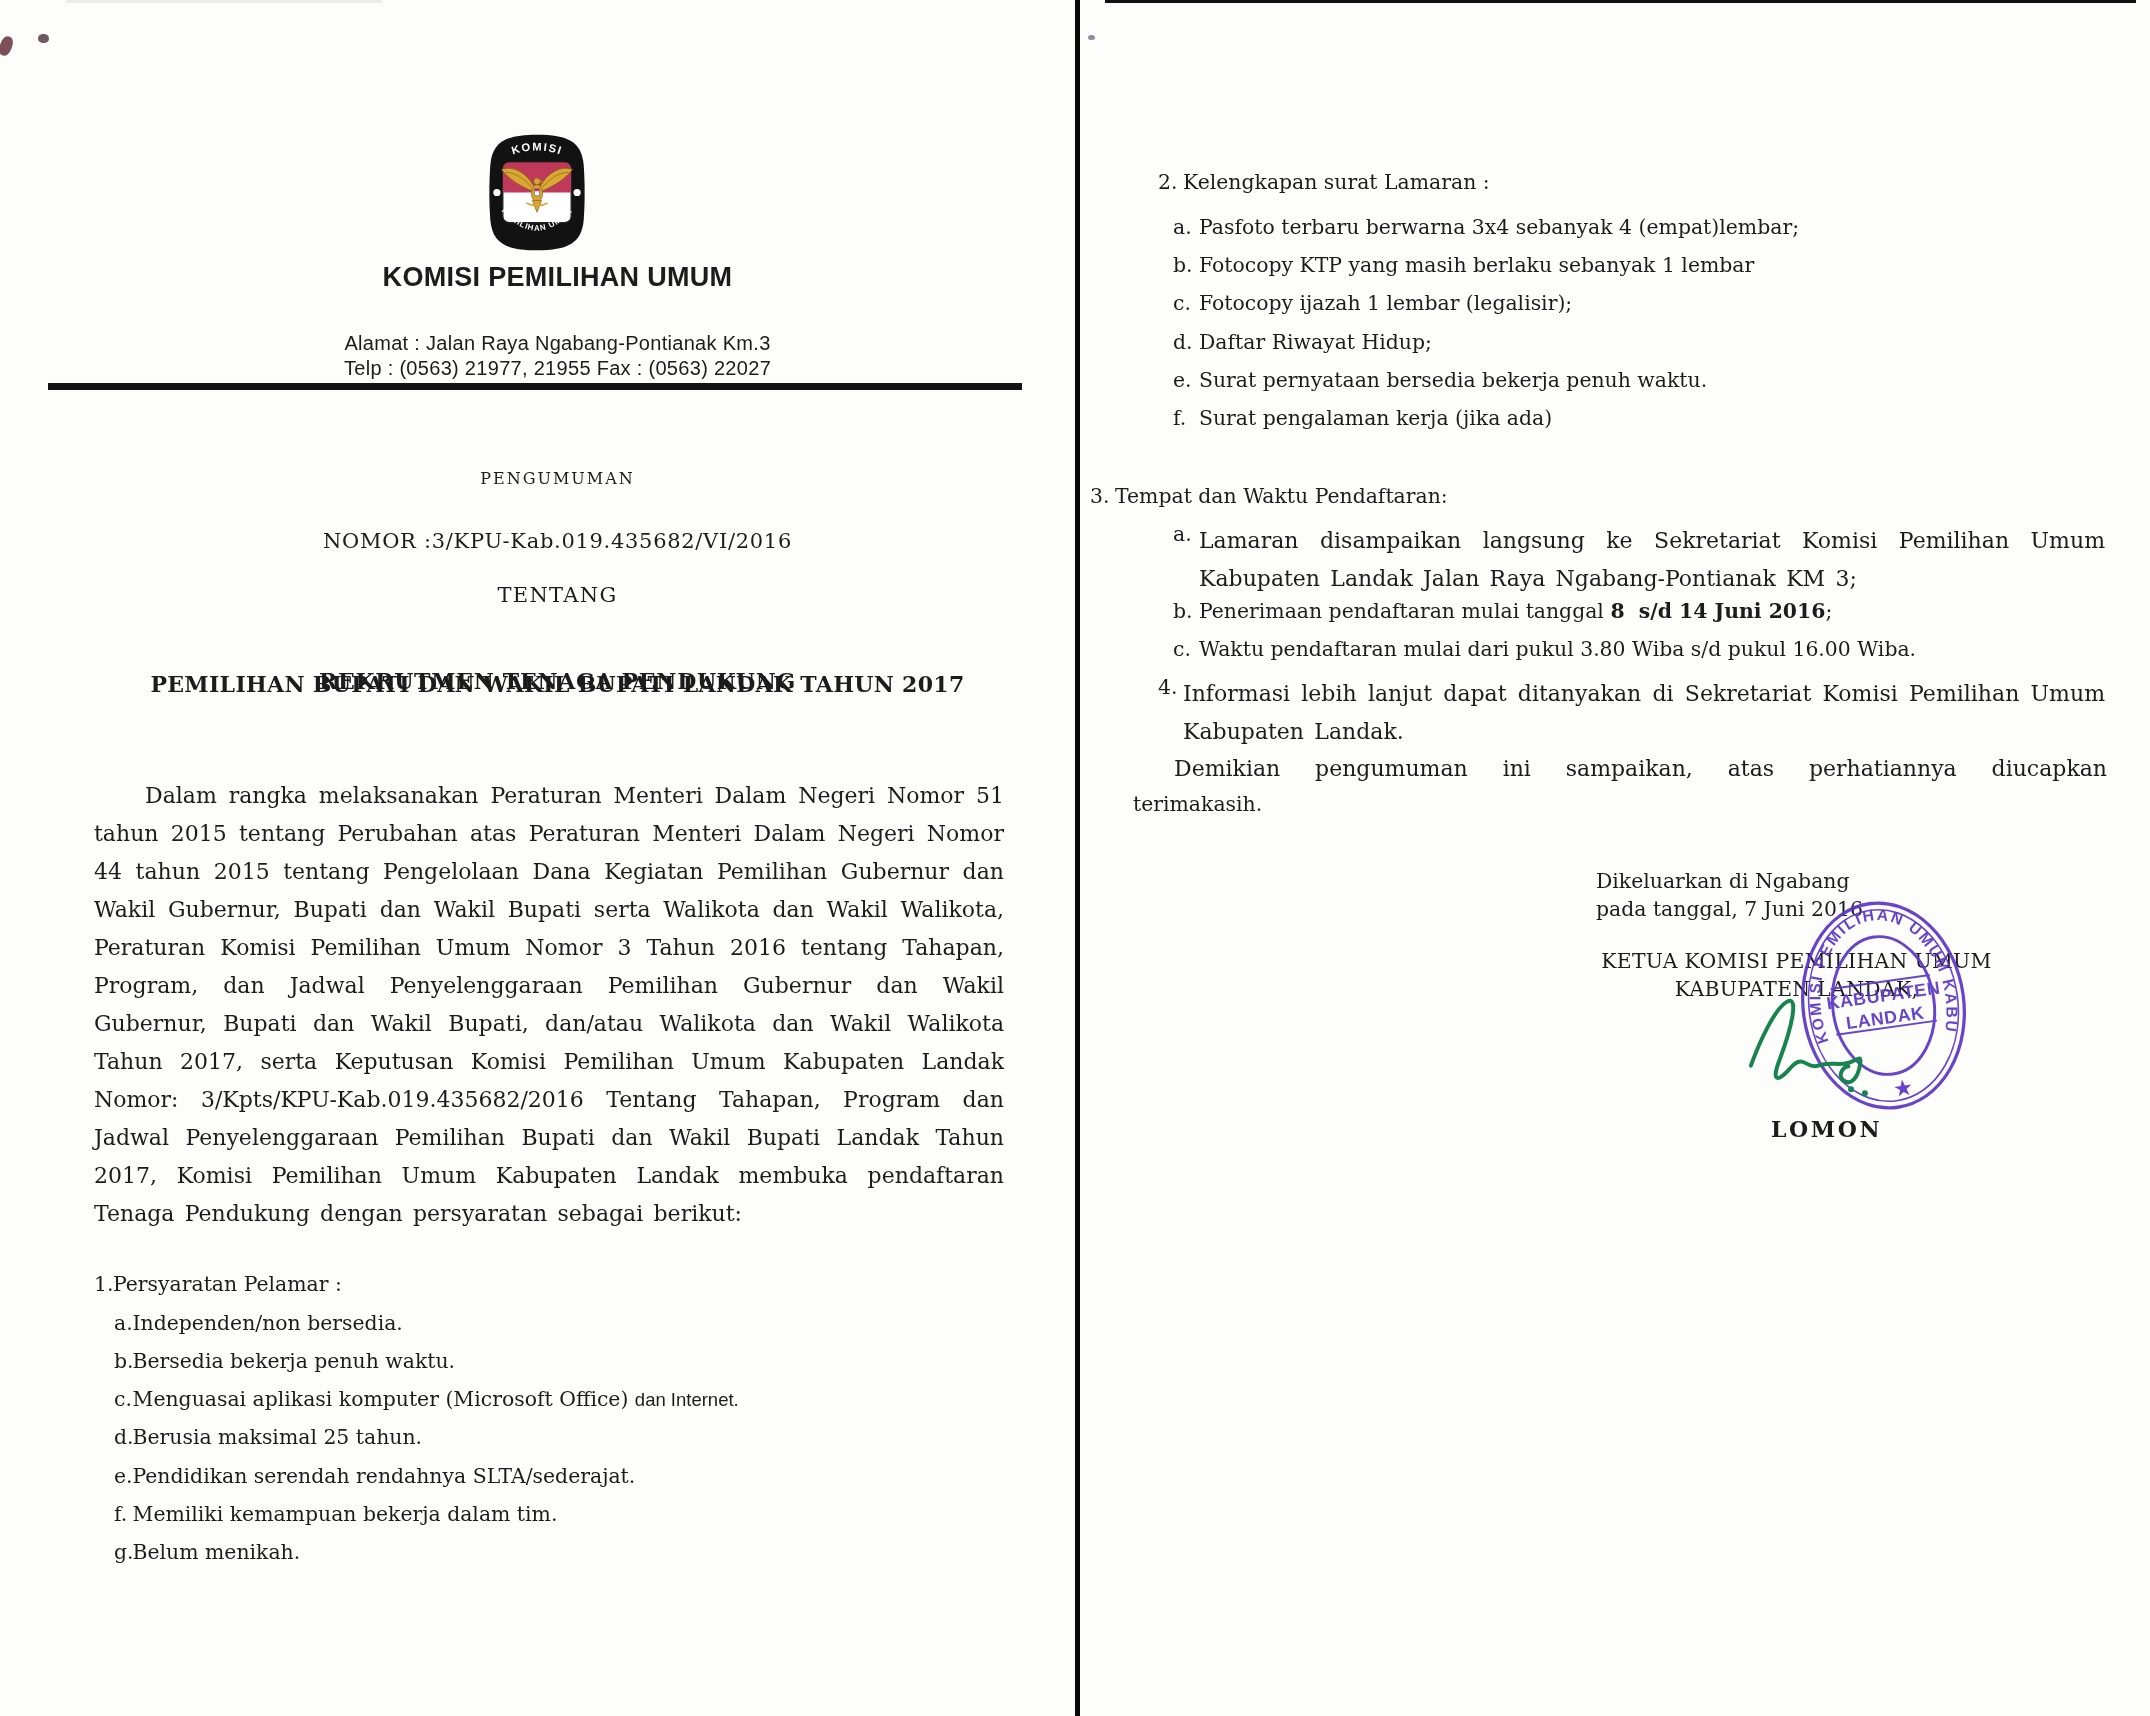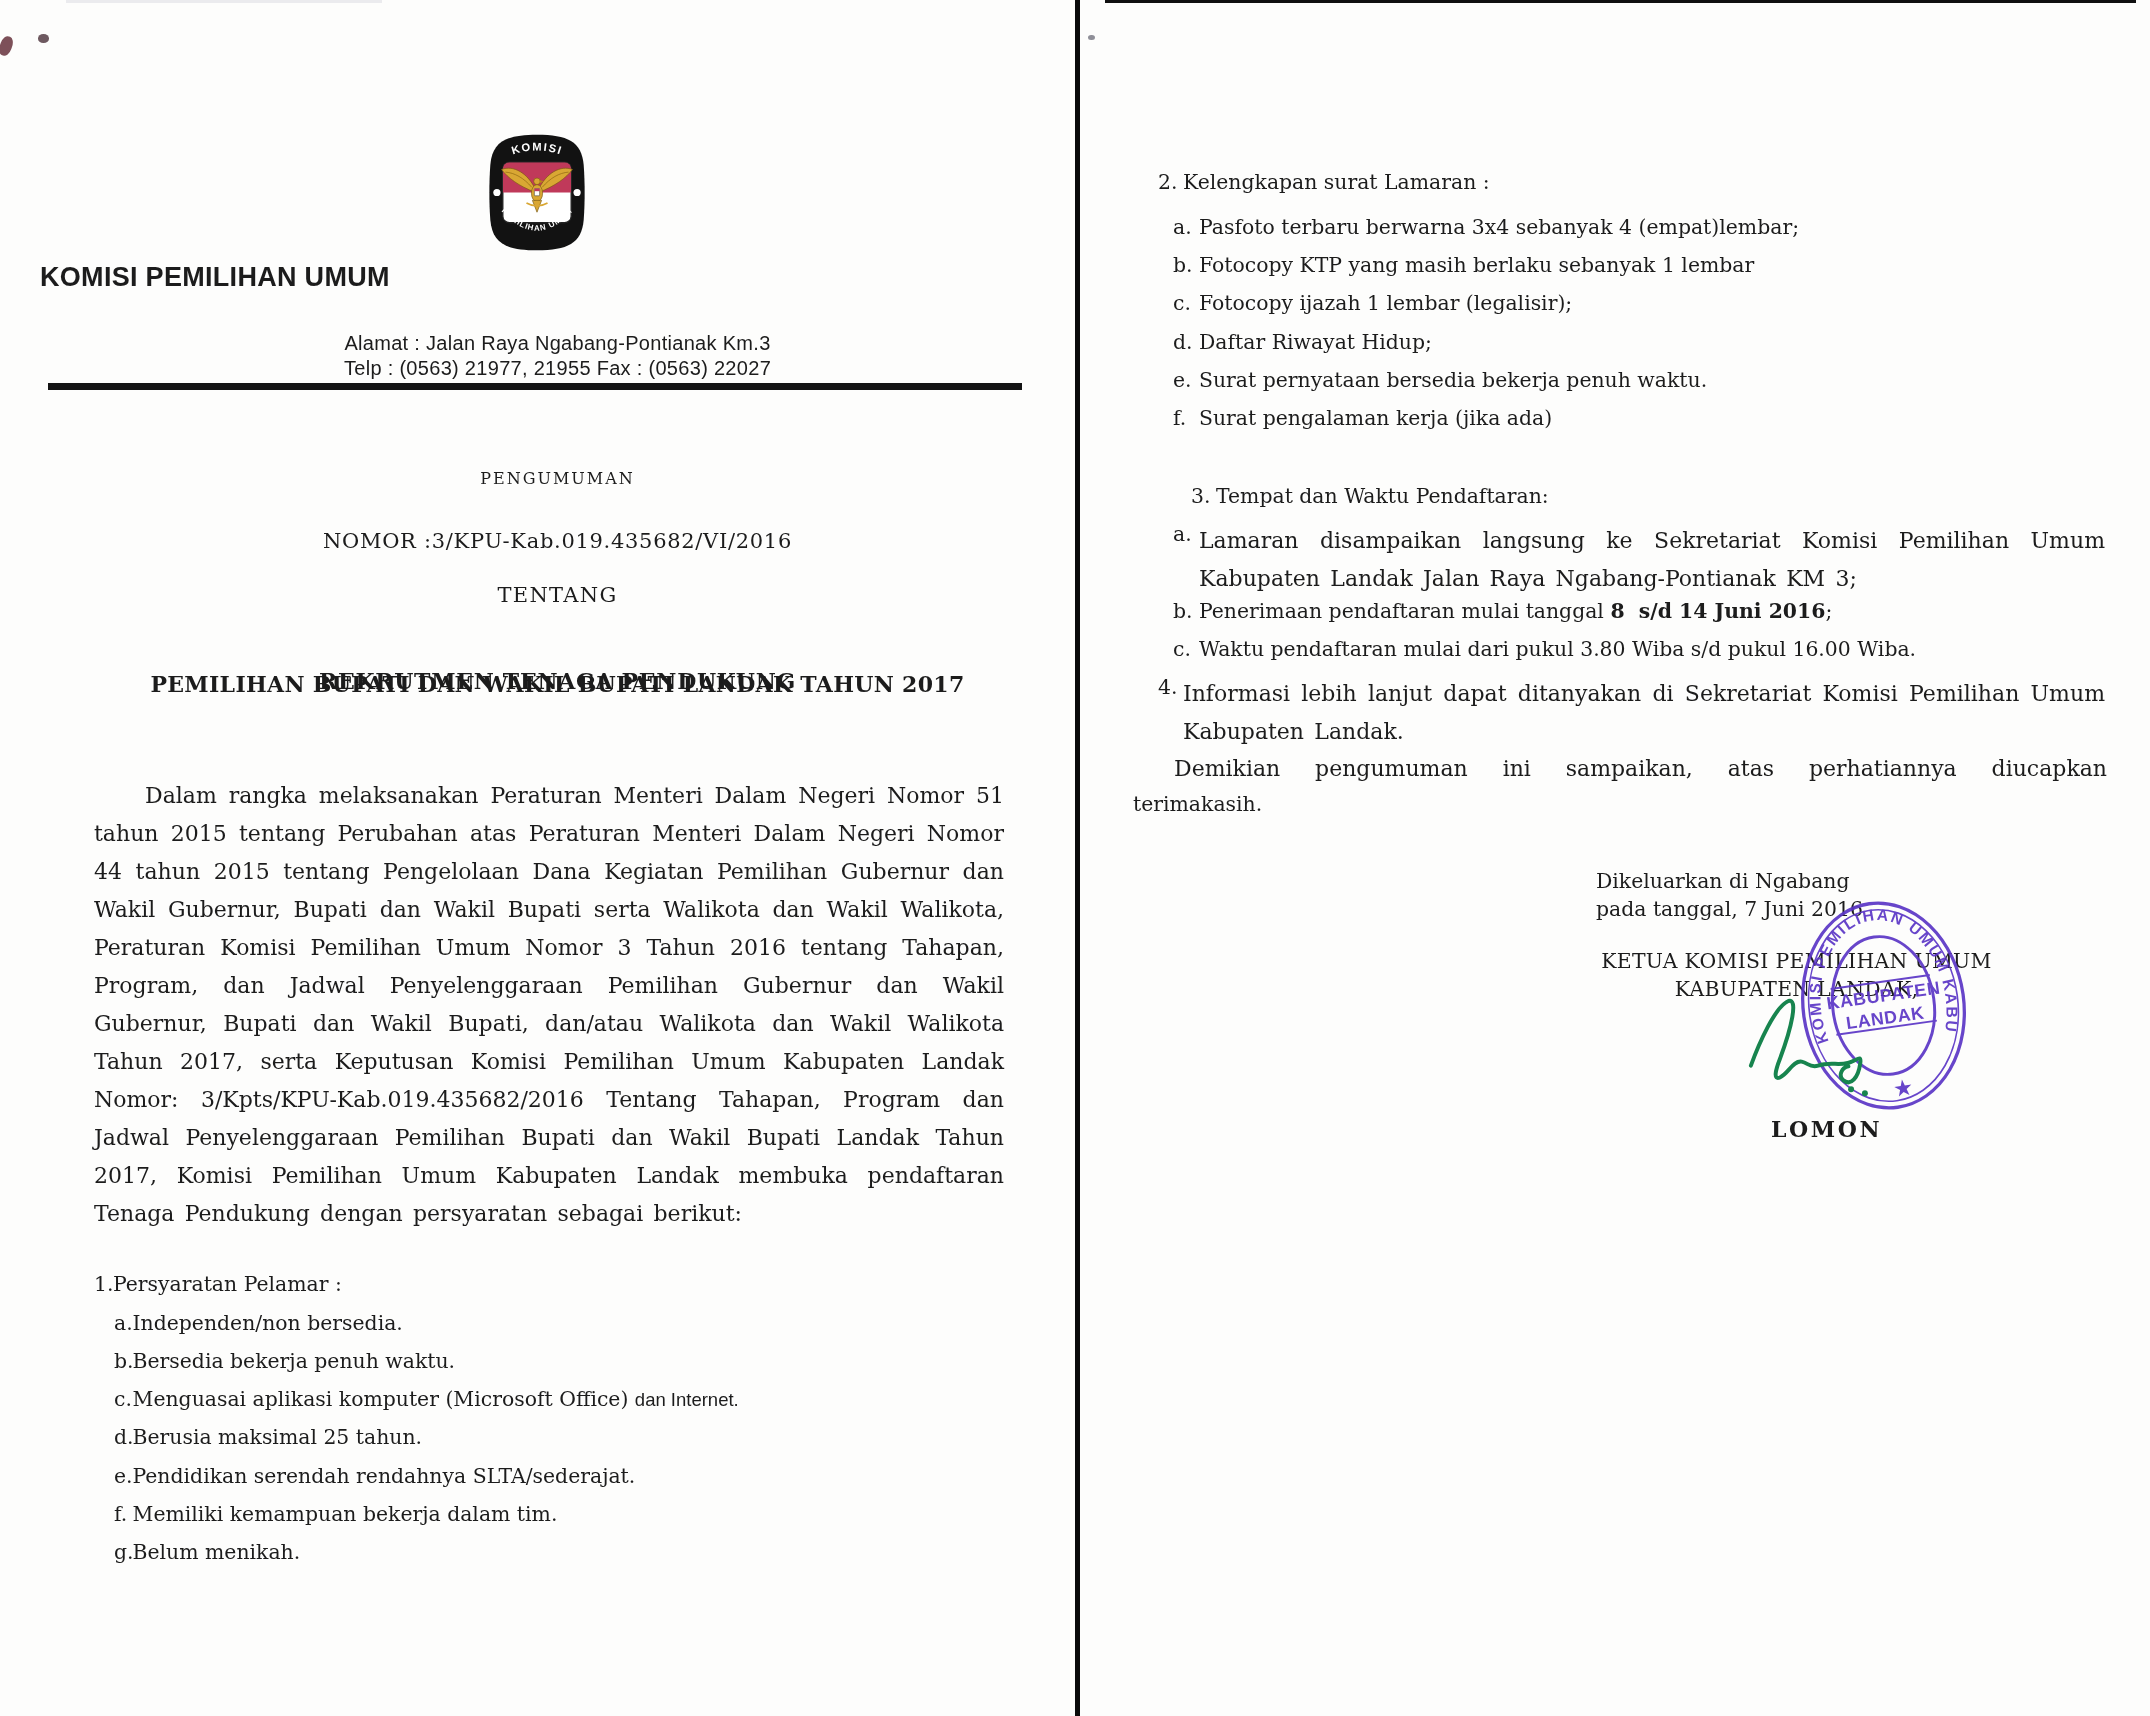--- a/index.html
+++ b/index.html
@@ -4,21 +4,21 @@
 <style>
   html,body { margin:0; padding:0; background:#ffffff; }
   .scan { position:relative; width:2151px; height:1717px; background:#fdfdfc;
           font-family:"DejaVu Serif", serif; color:#1c1c1c; overflow:hidden; }
   .abs { position:absolute; }
   .center { text-align:center; }
   .pre { white-space:pre-wrap; }
 
   
   .center-col { position:absolute; left:40px; top:0; width:1035px; height:765px; }
-  .org-line { position:absolute; width:100%; 
+  .org-line { position:absolute; width:100%; text-align:center;
               font-family:"Liberation Sans", sans-serif; font-weight:bold; font-size:27px; letter-spacing:0.3px; }
   .addr-line { position:absolute; width:100%; text-align:center;
                font-family:"Liberation Sans", sans-serif; font-size:20px; letter-spacing:0.3px; }
   .rule { position:absolute; left:48px; top:383px; width:974px; height:7.3px; background:#141414; }
 
   
   .title-line { position:absolute; width:100%; text-align:center; font-size:21px; }
   .t-doc   { top:469px; font-size:16px; letter-spacing:2px; }
   .t-num   { top:529px; letter-spacing:0.7px; }
   .t-about { top:583px; letter-spacing:1.3px; }
@@ -146,21 +146,21 @@
     <div class="abs line31" style="left:1173px;top:330px">
       <span class="letter-r">d.</span><span>Daftar Riwayat Hidup;</span>
     </div>
     <div class="abs line31" style="left:1173px;top:368px">
       <span class="letter-r">e.</span><span>Surat pernyataan bersedia bekerja penuh waktu.</span>
     </div>
     <div class="abs line31" style="left:1173px;top:406px">
       <span class="letter-r">f.</span><span>Surat pengalaman kerja (jika ada)</span>
     </div>
 
-    <div class="abs line31" style="left:1191px;top:484px">
+    <div class="abs line31" style="left:1090px;top:484px">
       <span class="num-r">3.</span><span>Tempat dan Waktu Pendaftaran:</span>
     </div>
     <div class="abs line31" style="left:1173px;top:522px">a.</div>
     <div class="abs para" style="left:1199px;top:522px;width:906px;line-height:38px;">Lamaran disampaikan langsung ke Sekretariat Komisi Pemilihan Umum Kabupaten Landak Jalan Raya Ngabang-Pontianak KM 3;</div>
     <div class="abs line31" style="left:1173px;top:599px">
       <span class="letter-r">b.</span><span>Penerimaan pendaftaran mulai tanggal </span><b class="pre">8  s/d 14 Juni 2016</b><span>;</span>
     </div>
     <div class="abs line31" style="left:1173px;top:637px">
       <span class="letter-r">c.</span><span>Waktu pendaftaran mulai dari pukul 3.80 Wiba s/d pukul 16.00 Wiba.</span>
     </div>

